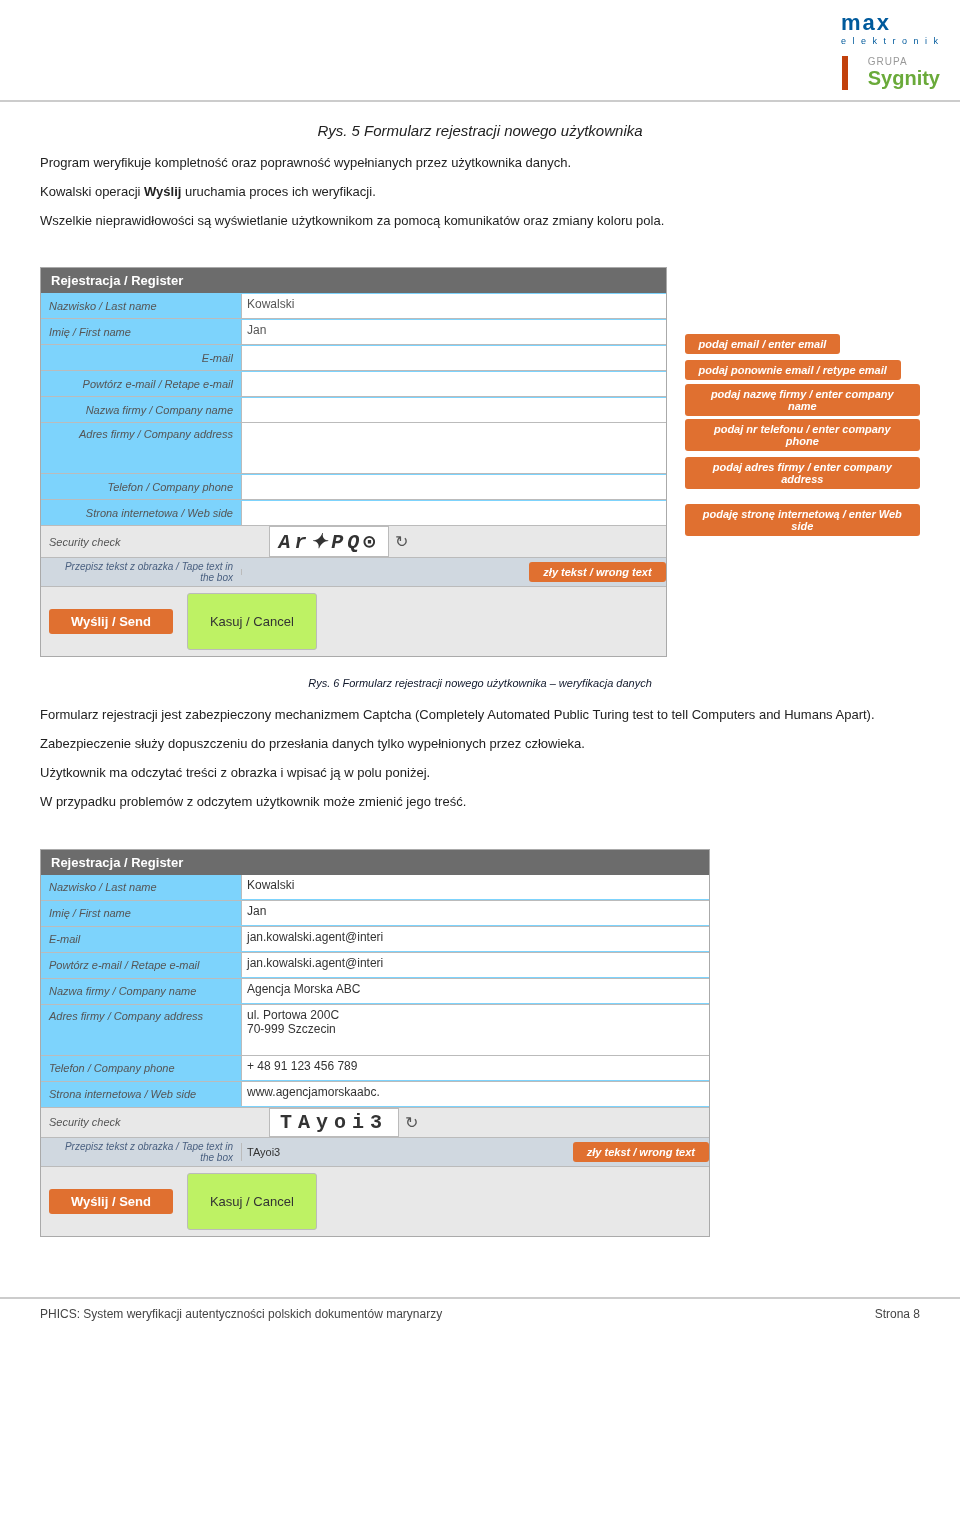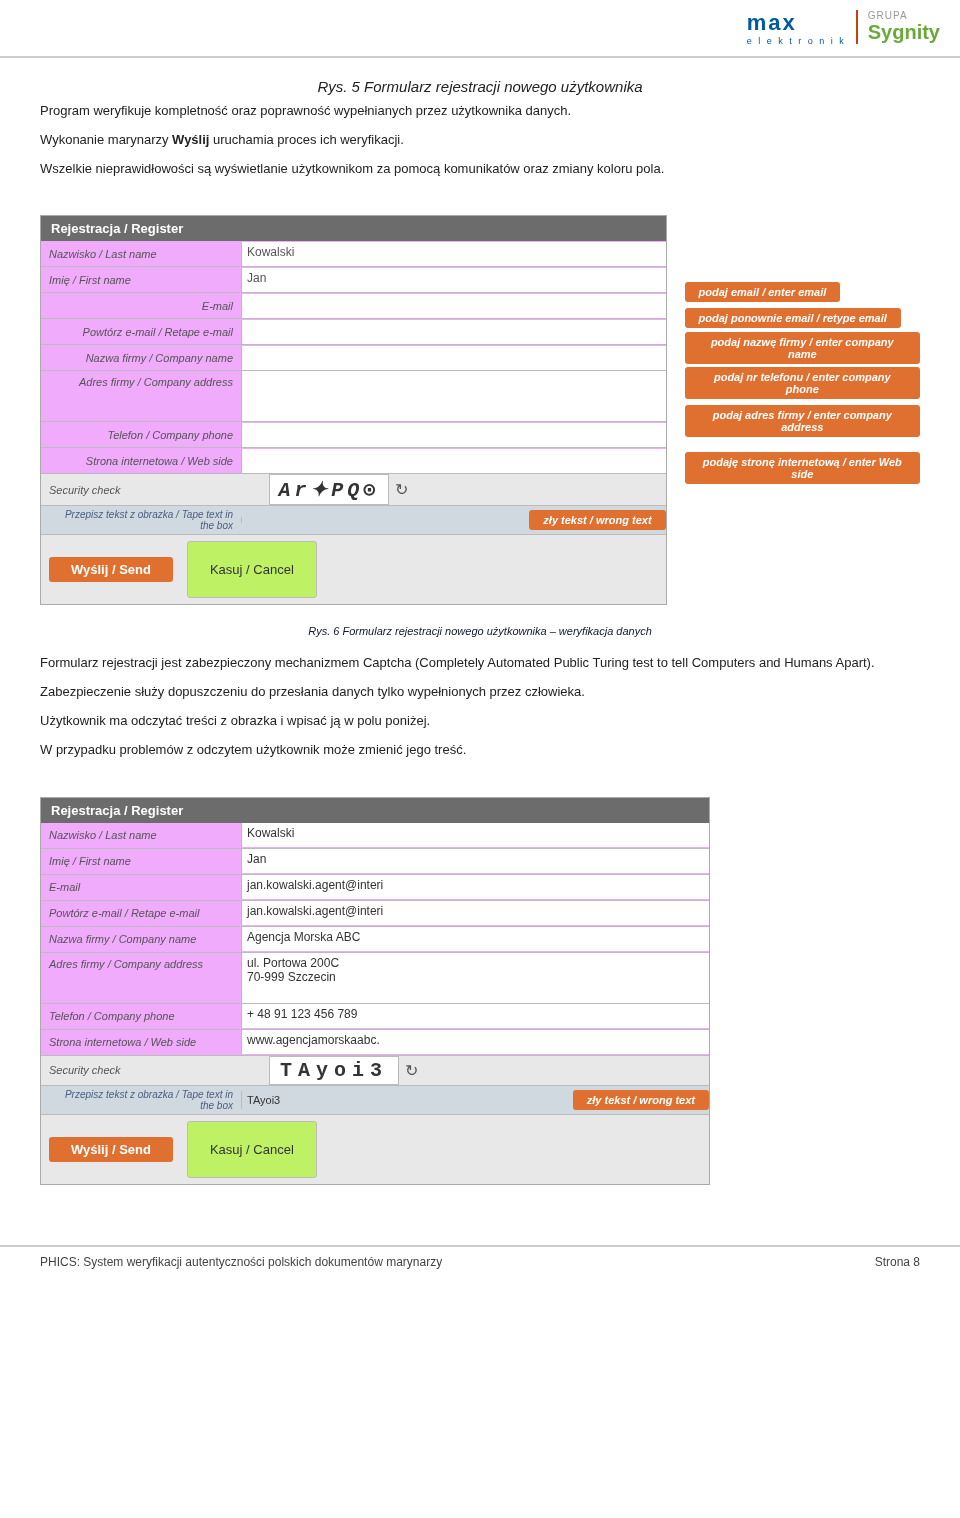--- a/index.html
+++ b/index.html
@@ -14,35 +14,36 @@
     
     .header {
       display: flex;
       justify-content: flex-end;
       align-items: center;
       padding: 10px 20px;
       border-bottom: 2px solid #ccc;
     }
     .logo-area {
       display: flex;
-      align-items: flex-start;
+      align-items: flex-end;
       gap: 10px;
+      flex-direction: column;
     }
 
     
     .content {
       padding: 20px 40px;
     }
 
     
     .section-title {
       text-align: center;
       font-style: italic;
       font-size: 15px;
-      margin-bottom: 6px;
+      margin-bottom: 14px;
       color: #222;
     }
 
     
     .para {
       font-size: 13px;
       line-height: 1.6;
       margin-bottom: 8px;
       color: #222;
     }
@@ -62,21 +63,21 @@
       background: #6c6c6c;
       color: #fff;
       font-weight: bold;
       font-size: 13px;
       padding: 5px 10px;
     }
     .form-row {
       display: flex;
       align-items: center;
       border-bottom: 1px solid #bbb;
-      background: #f0abfc;
+      background: #7dd3fc;
       min-height: 26px;
     }
     .form-row:last-child {
       border-bottom: none;
     }
     .form-label {
       width: 200px;
       min-width: 200px;
       font-size: 11px;
       color: #555;
@@ -276,34 +277,34 @@
   </style>
 </head>
 <body>
 
 <div class="header">
   <div class="logo-area">
     <div>
       <div style="font-size:22px;font-weight:bold;color:#005a9c;letter-spacing:2px;">max</div>
       <div style="font-size:9px;color:#005a9c;letter-spacing:2px;">e l e k t r o n i k</div>
     </div>
-    <div style="border-left:2px solid #c2410c;padding-left:10px;">
+    <div style="border-left:6px solid #c2410c;padding-left:20px;">
       <div style="font-size:10px;color:#999;letter-spacing:1px;">GRUPA</div>
       <div style="font-size:20px;color:#6aaa3a;font-weight:bold;">Sygnity</div>
     </div>
   </div>
 </div>
 
 <div class="content">
 
   <div class="section-title">Rys. 5 Formularz rejestracji nowego użytkownika</div>
 
   <p class="para">Program weryfikuje kompletność oraz poprawność wypełnianych przez użytkownika danych.</p>
   <p class="para">
-    <span>Wykonanie marynarzy </span><b>Wyślij</b><span> uruchamia proces ich weryfikacji.</span>
+    <span>Kowalski operacji </span><b>Wyślij</b><span> uruchamia proces ich weryfikacji.</span>
   </p>
   <p class="para">Wszelkie nieprawidłowości są wyświetlanie użytkownikom za pomocą komunikatów oraz zmiany koloru pola.</p>
 
   <div class="outer-form-area">
     <div class="form-box">
       <div class="form-box-title">Rejestracja / Register</div>
 
       <div class="form-row">
         <div class="form-label form-label-left">Nazwisko / Last name</div>
         <div class="form-field">Kowalski</div>

